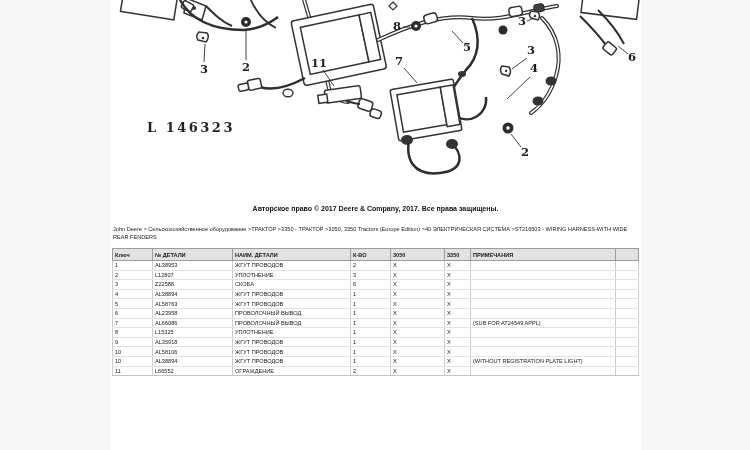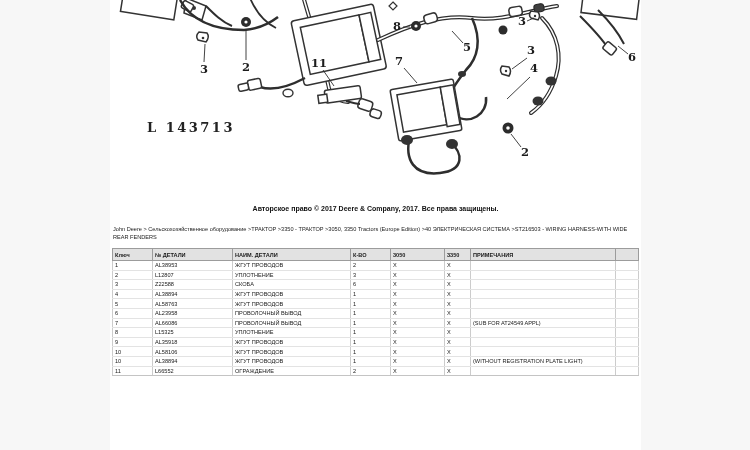--- a/index.html
+++ b/index.html
@@ -188,21 +188,21 @@
           <line x1="420" y1="77" x2="397" y2="99" stroke="#2e2e2e" stroke-width="0.9"></line>
           <text x="424" y="72" class="callout-num">4</text>
           <line x1="401" y1="134" x2="411" y2="147" stroke="#2e2e2e" stroke-width="0.9"></line>
           <text x="415" y="156" class="callout-num">2</text>
           <line x1="518" y1="54" x2="508" y2="46" stroke="#2e2e2e" stroke-width="0.9"></line>
           <text x="522" y="61" class="callout-num">6</text>
         </g>
     </svg>
   </div>
 
-  <div class="fig-label">L 143713</div>
+  <div class="fig-label">L 146323</div>
 
   <div class="copyright">Авторское право © 2017 Deere &amp; Company, 2017. Все права защищены.</div>
 
   <div class="breadcrumb">
     <div>John Deere &gt; Сельскохозяйственное оборудование &gt;ТРАКТОР &gt;3350 - ТРАКТОР &gt;3050, 3350 Tractors (Europe Edition) &gt;40 ЭЛЕКТРИЧЕСКАЯ СИСТЕМА &gt;ST216503 - WIRING HARNESS-WITH WIDE</div>
     <div>REAR FENDERS</div>
   </div>
 
   <table class="parts">
     <colgroup id="cols">

